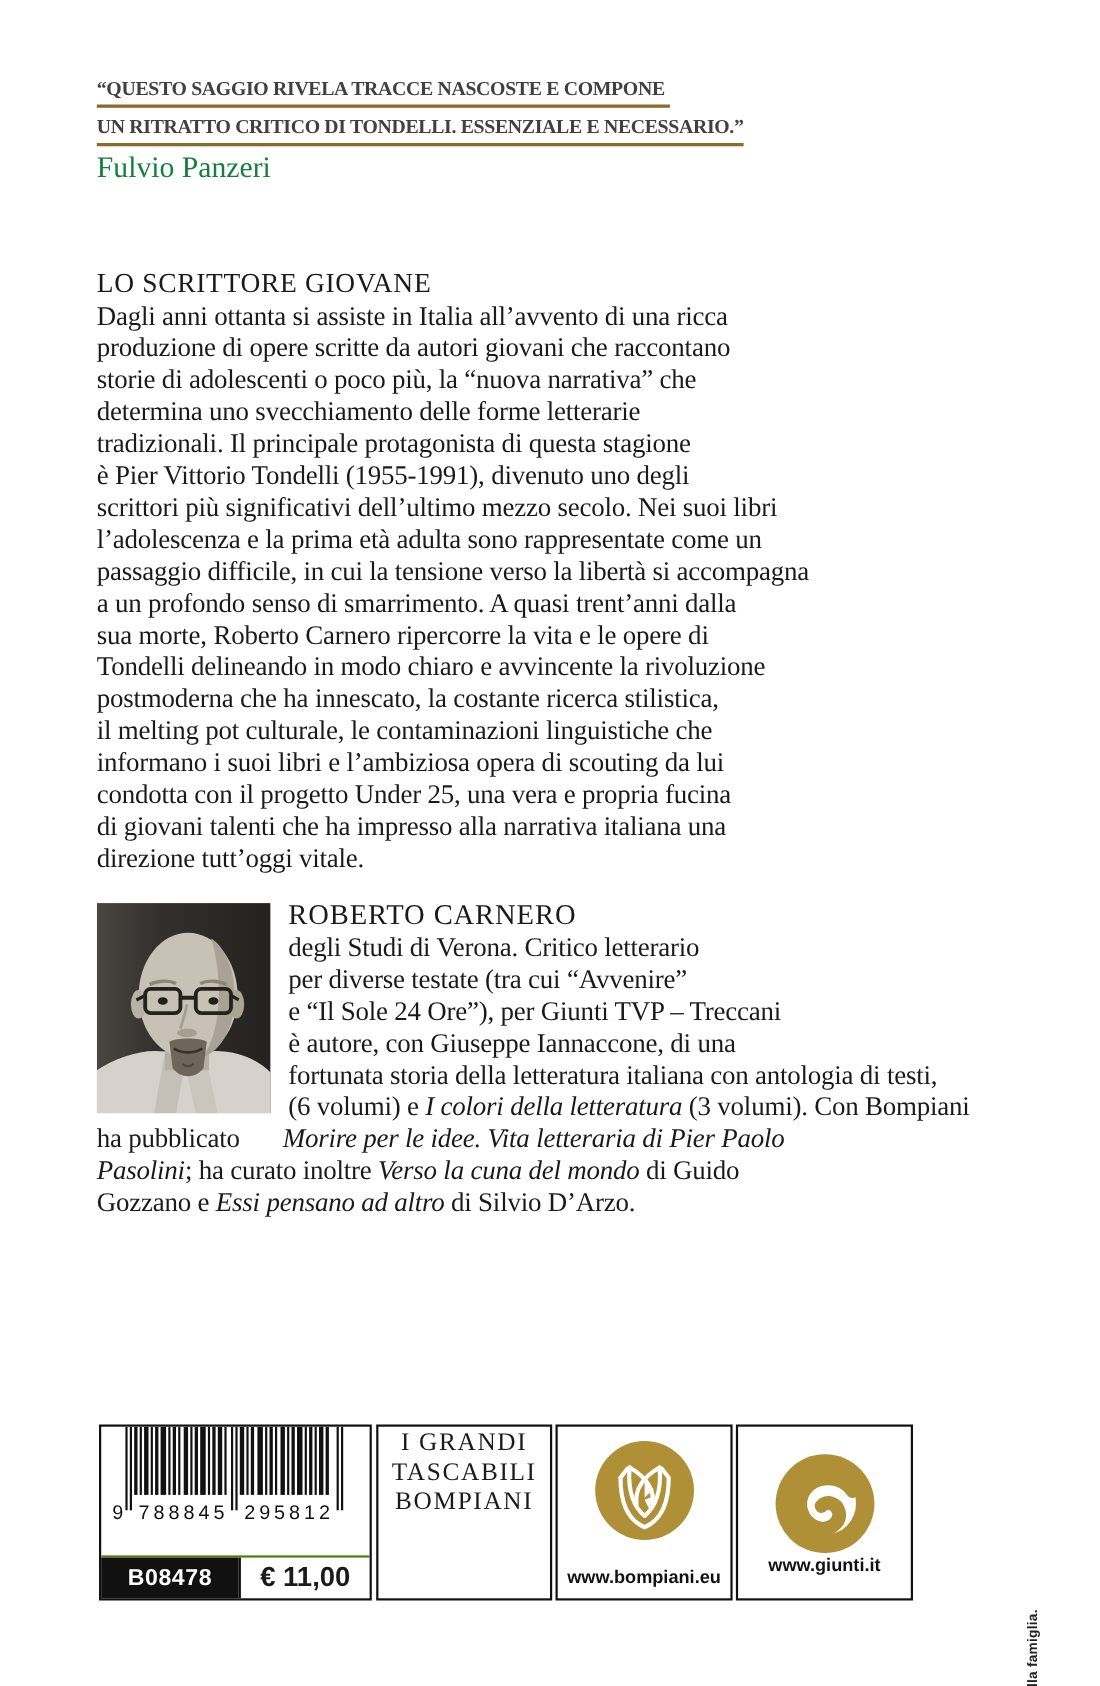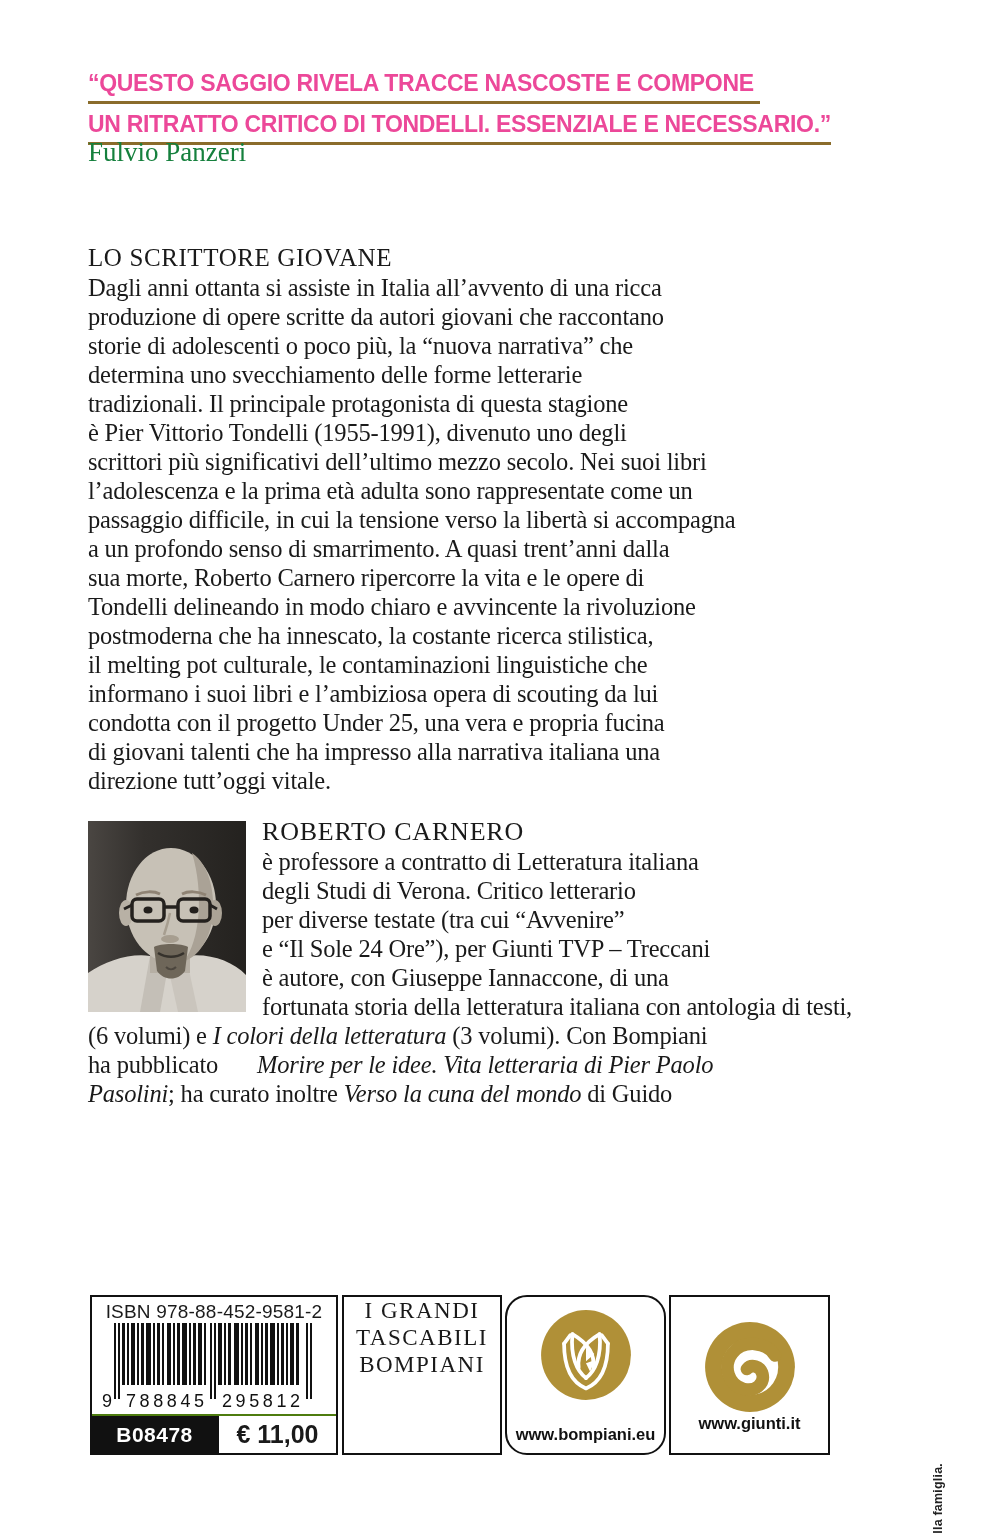--- a/index.html
+++ b/index.html
@@ -2,22 +2,22 @@
 <html><head>
 <meta charset="utf-8">
 <style>
   html,body{margin:0;padding:0;}
   body{
     width:1000px;height:1533px;position:relative;background:#ffffff;
     font-family:"Liberation Serif", serif;color:#1a1a1a;overflow:hidden;
   }
   
   .quote{position:absolute;left:88px;top:70px;
-    font-family:Liberation Sans, sans-serif;font-weight:bold;
-    font-size:23px;color:#ec4899;}
+    font-family:Liberation Serif, serif;font-weight:bold;
+    font-size:18px;color:#404040;}
   .quote-line{margin-bottom:7px;}
   .quote-line span{display:inline-block;border-bottom:3px solid #8a6c2b;
     padding-bottom:4px;letter-spacing:-0.3px;white-space:pre;}
   .attribution{position:absolute;left:88px;top:137px;font-size:27px;color:#15803d;}
   
   .synopsis{position:absolute;left:88px;top:243px;font-size:24.5px;
     line-height:29px;letter-spacing:-0.2px;}
   .synopsis-heading{font-size:25px;letter-spacing:0.6px;line-height:30px;}
   .para{white-space:pre;margin:0;font:inherit;letter-spacing:inherit;line-height:inherit;}
   
@@ -33,21 +33,21 @@
   .isbn{font-family:"Liberation Sans", sans-serif;font-size:19px;padding-top:4px;letter-spacing:0.2px;}
   .price-row{height:37px;display:flex;border-top:2px solid #4d7c0f;}
   .code-cell{width:125px;background:#111;color:#fff;display:flex;align-items:center;justify-content:center;
     font-family:"Liberation Sans", sans-serif;font-weight:bold;font-size:21px;letter-spacing:0.5px;}
   .price-cell{flex:1;display:flex;align-items:center;justify-content:center;
     font-family:"Liberation Sans", sans-serif;font-weight:bold;font-size:25px;border-left:2px solid #111;}
   .series-box{left:342px;top:1295px;width:160px;height:160px;display:flex;align-items:flex-start;justify-content:center;
     text-align:center;font-size:23px;line-height:27px;letter-spacing:1.5px;}
   .logo-box{display:flex;flex-direction:column;align-items:center;justify-content:space-between;
     padding:11px 0 9px 0;}
-  .logo-bompiani{left:505px;top:1295px;width:161px;height:160px;border-radius:22px;}
+  .logo-bompiani{left:505px;top:1295px;width:161px;height:160px;}
   .logo-giunti{left:669px;top:1295px;width:161px;height:160px;justify-content:center;}
   .logo-url{font-family:"Liberation Sans", sans-serif;font-weight:bold;font-size:16.5px;color:#111;}
   
   .side-credit{position:absolute;right:36px;bottom:70px;transform-origin:100% 100%;
     transform:rotate(-90deg);font-family:"Liberation Sans", sans-serif;font-weight:bold;
     font-size:12.5px;line-height:17px;white-space:pre;color:#222;letter-spacing:0.2px;}
 </style>
 </head>
 <body>
 
@@ -114,35 +114,34 @@
 
     <path d="M82,92 C80,102 78,108 76,114" stroke="#a79e90" stroke-width="2.5" fill="none"></path>
     <ellipse cx="82" cy="118" rx="9" ry="4" fill="#a79e90"></ellipse>
 
     <path d="M66,126 C72,122 94,122 100,126 L97,150 C90,160 76,160 69,150 Z" fill="#6e6659"></path>
     <path d="M70,132 C78,137 88,137 96,132" stroke="#36322c" stroke-width="2.5" fill="none"></path>
     <path d="M78,146 C81,149 85,149 88,146" stroke="#4c463e" stroke-width="2" fill="none"></path>
   </svg>
   <div class="author-heading">ROBERTO CARNERO</div>
   <div>
-      <div class="rich-line"><span>è professore a contratto di Letteratura italiana</span></div>
       <div class="rich-line"><span>degli Studi di Verona. Critico letterario</span></div>
       <div class="rich-line"><span>per diverse testate (tra cui “Avvenire”</span></div>
       <div class="rich-line"><span>e “Il Sole 24 Ore”), per Giunti TVP – Treccani</span></div>
       <div class="rich-line"><span>è autore, con Giuseppe Iannaccone, di una</span></div>
       <div class="rich-line"><span>fortunata storia della letteratura italiana con antologia di testi,</span></div>
       <div class="rich-line"><span>(6 volumi) e </span><span style="font-style: italic;">I colori della letteratura</span><span> (3 volumi). Con Bompiani</span></div>
       <div class="rich-line"><span>ha pubblicato </span><span style="font-style: italic; margin-left: 33px;">Morire per le idee. Vita letteraria di Pier Paolo</span></div>
       <div class="rich-line"><span style="font-style: italic;">Pasolini</span><span>; ha curato inoltre </span><span style="font-style: italic;">Verso la cuna del mondo</span><span> di Guido</span></div>
+      <div class="rich-line"><span>Gozzano e </span><span style="font-style: italic;">Essi pensano ad altro</span><span> di Silvio D’Arzo.</span></div>
     </div>
 </div>
 
 <div class="fbox barcode-col">
   <div class="barcode-top">
-    <div class="isbn">ISBN 978-88-452-9581-2</div>
     <svg width="232" height="88" viewBox="0 0 216 88" aria-hidden="true">
       <g fill="#111">
         <rect x="8" y="0" width="2" height="76"></rect>
           <rect x="12" y="0" width="2" height="76"></rect>
         <rect x="16" y="0" width="3" height="62"></rect>
           <rect x="21" y="0" width="2" height="62"></rect>
         <rect x="25" y="0" width="4" height="62"></rect>
           <rect x="31" y="0" width="2" height="62"></rect>
         <rect x="35" y="0" width="3" height="62"></rect>
           <rect x="40" y="0" width="5" height="62"></rect>

